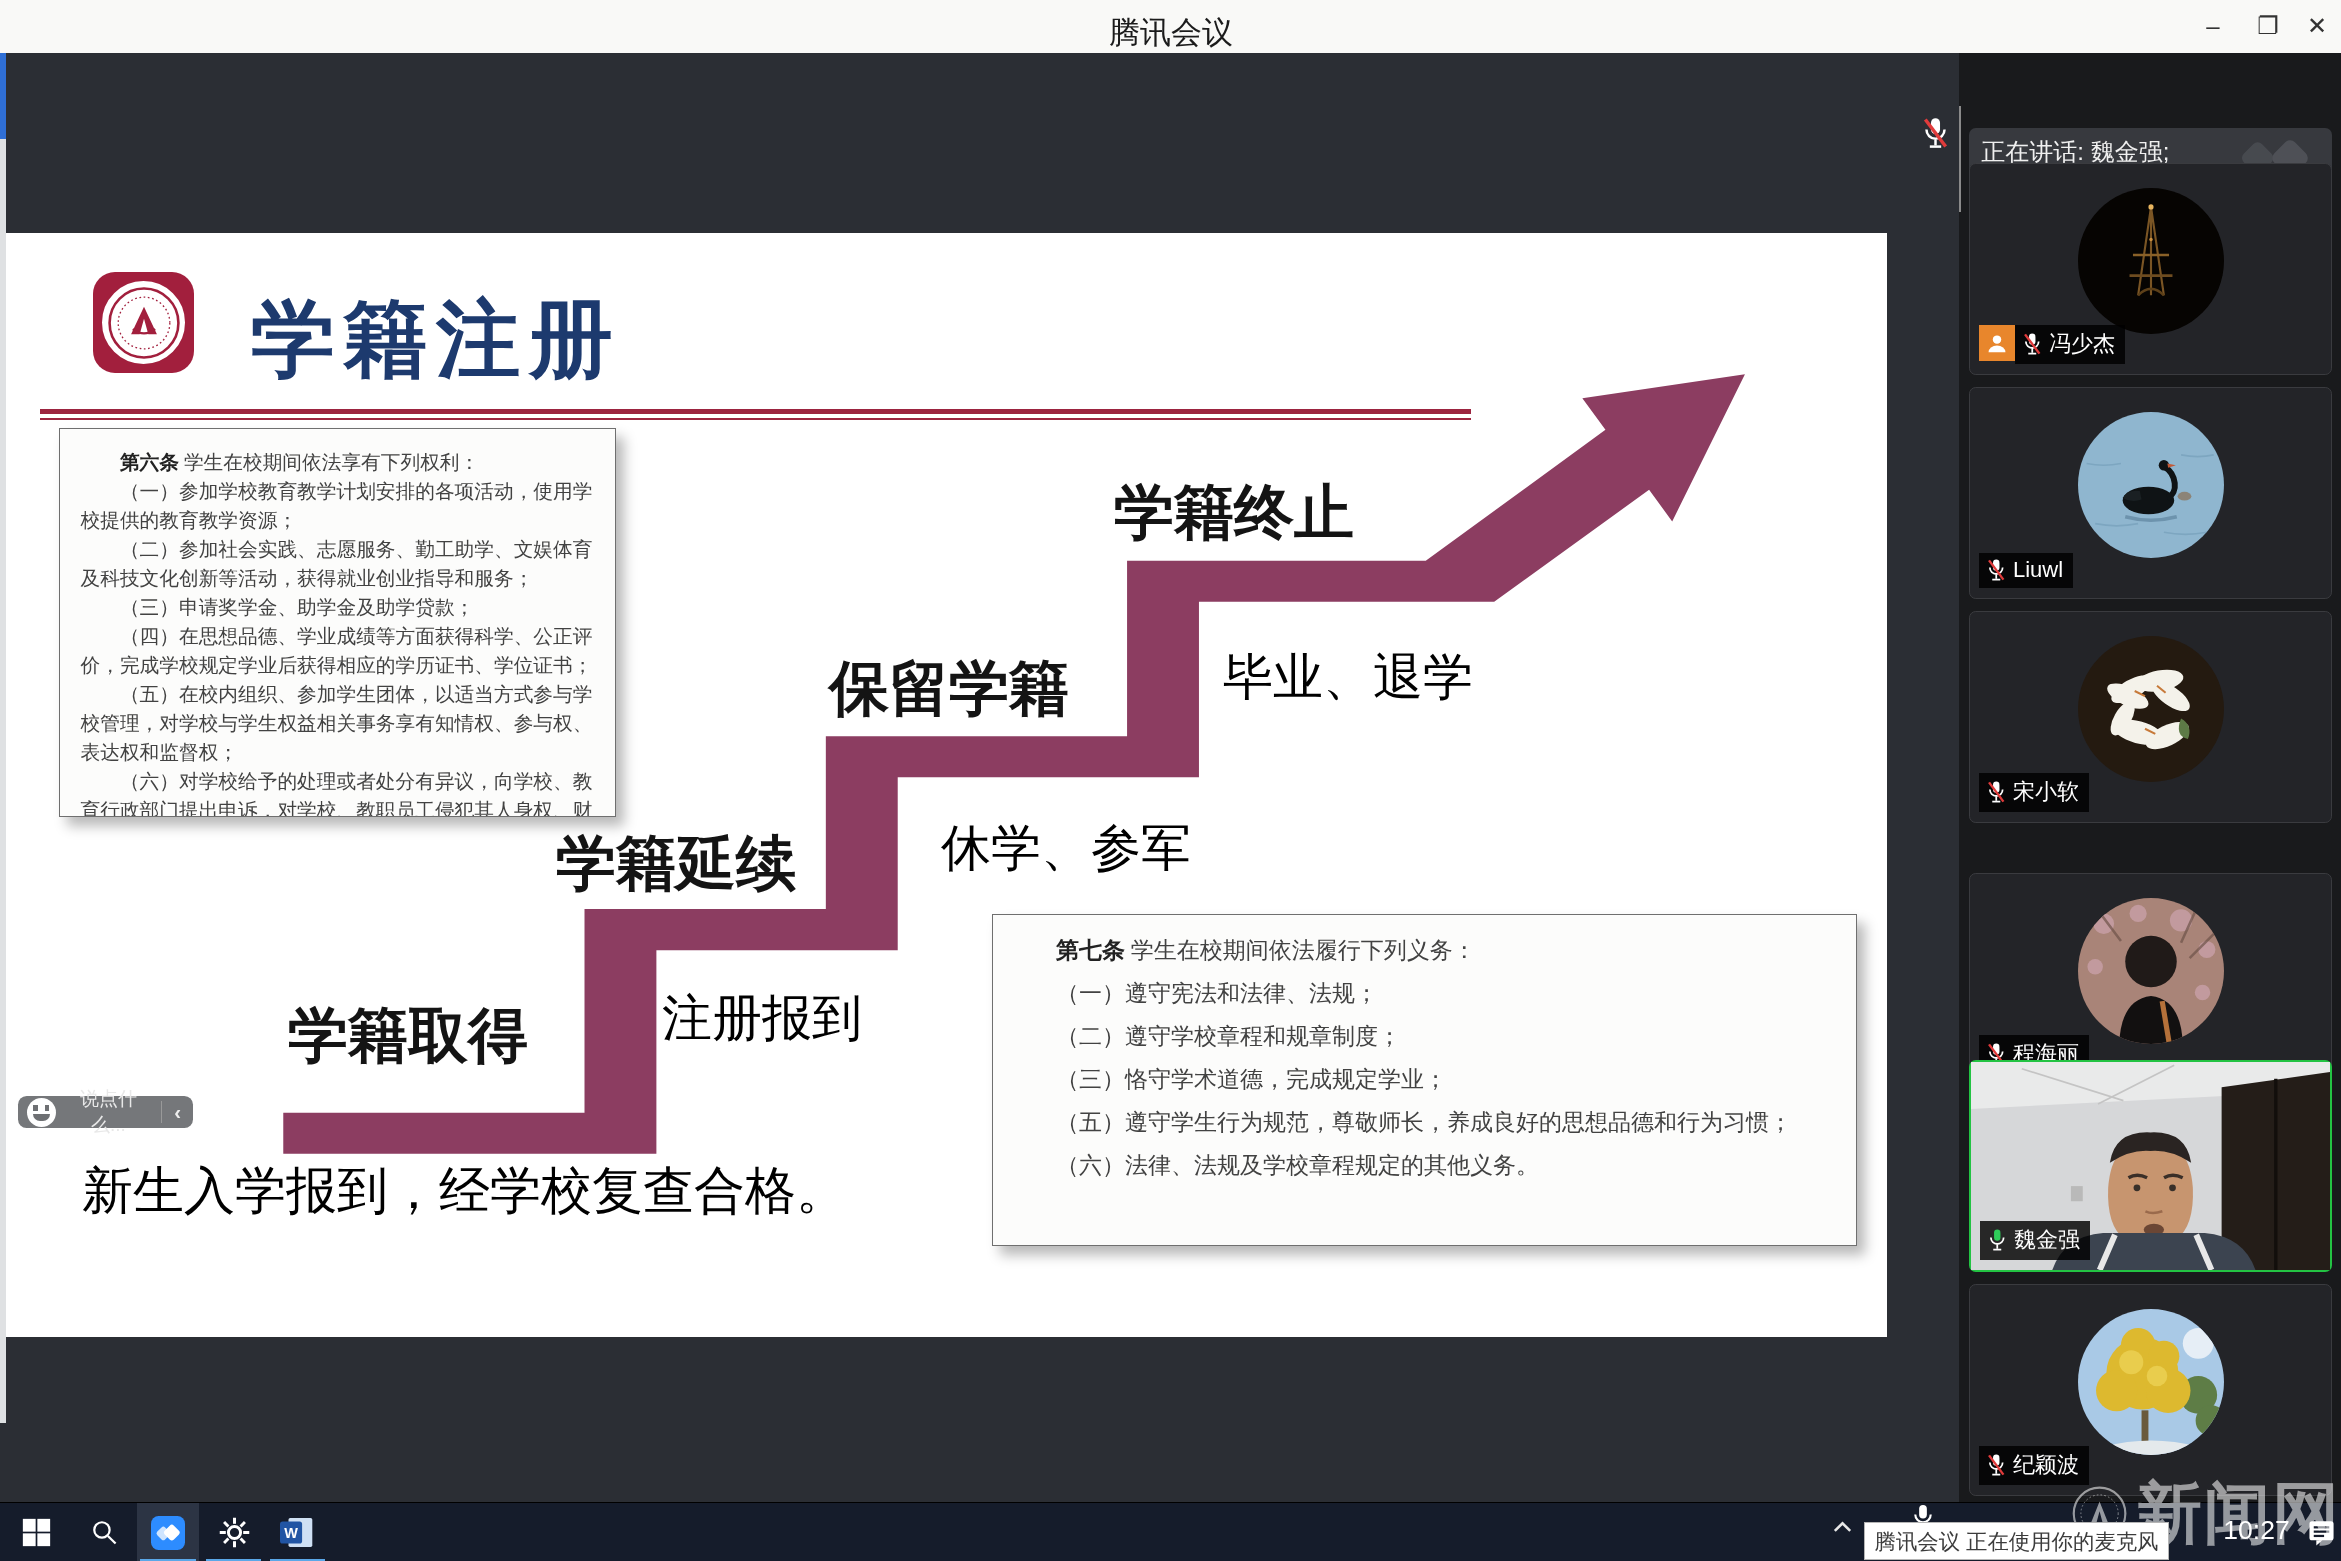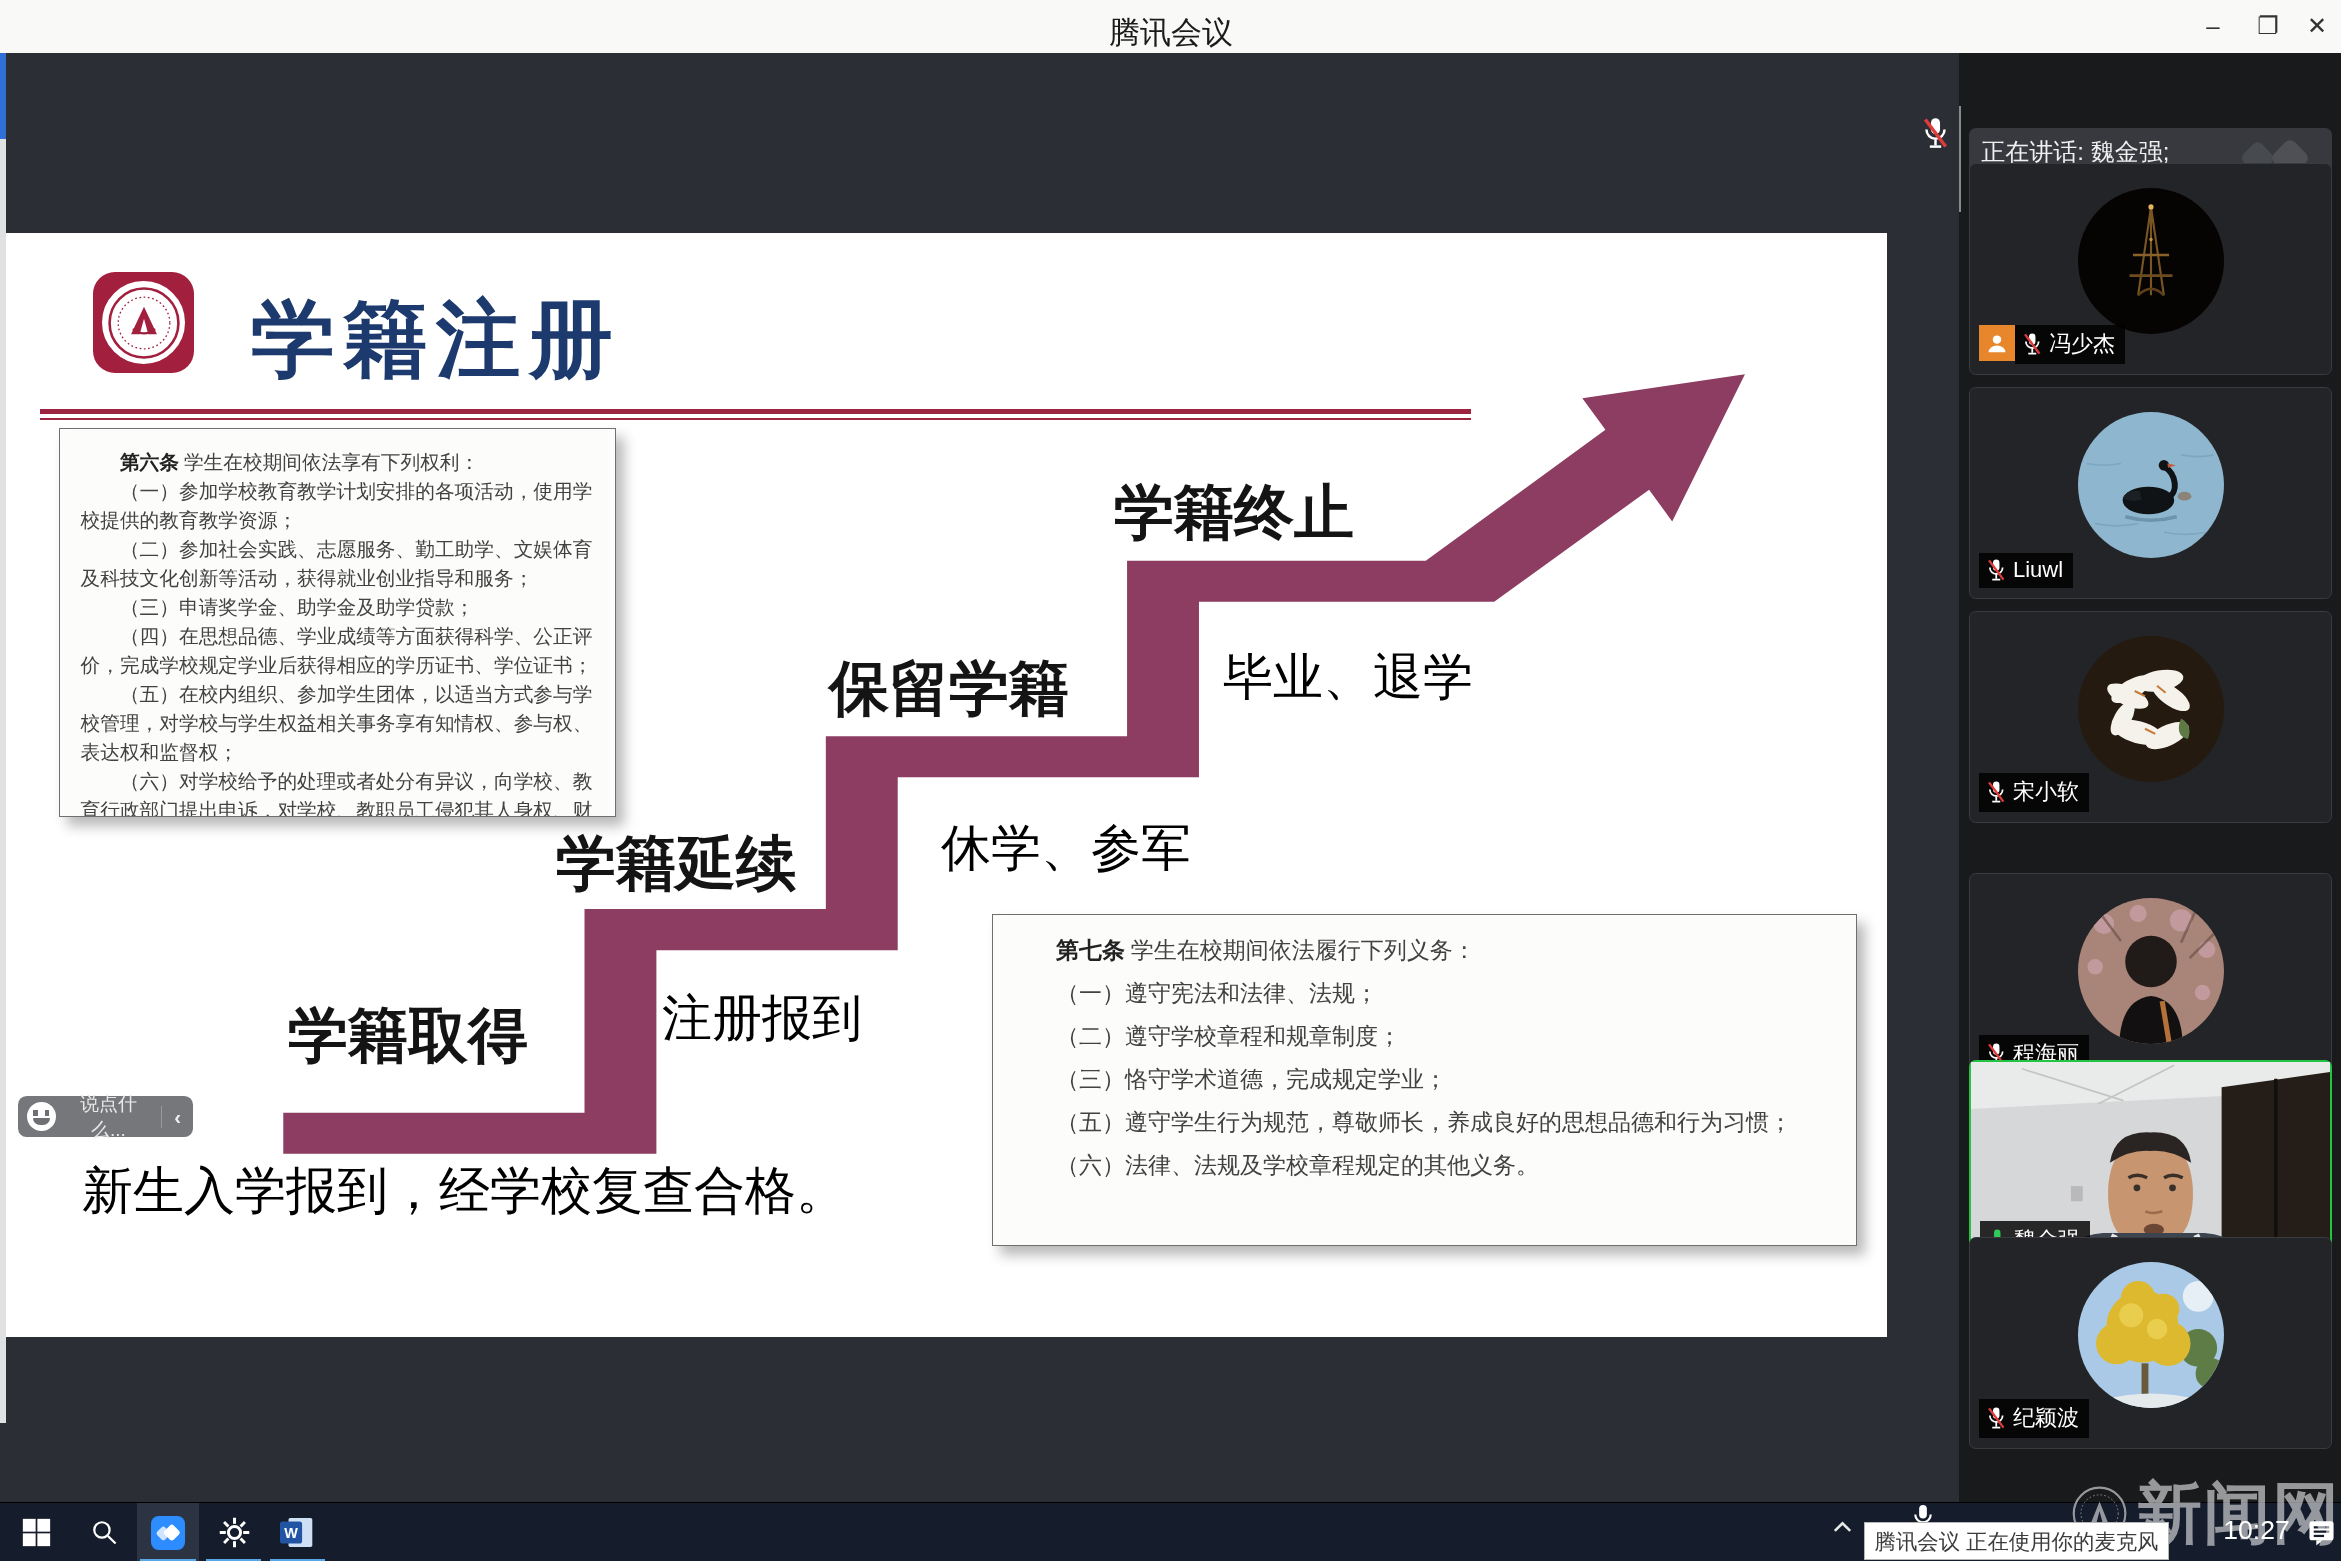--- a/index.html
+++ b/index.html
@@ -43,21 +43,21 @@
   #lbl-step1{left:282px;top:763px;font-size:60px;}
   #lbl-step2{left:550px;top:591px;font-size:60px;}
   #lbl-step3{left:823px;top:416px;font-size:60px;}
   #lbl-step4{left:1108px;top:240px;font-size:60px;}
   #note-1{left:656px;top:752px;font-size:50px;}
   #note-2{left:935px;top:582px;font-size:50px;}
   #note-3{left:1217px;top:411px;font-size:50px;}
   #slide-caption{left:76px;top:924px;font-size:51px;color:#000;white-space:nowrap;}
 
   
-  #chat-bubble{left:12px;top:863px;width:175px;height:41px;background:rgba(110,112,115,.95);
+  #chat-bubble{left:12px;top:863px;width:175px;height:32px;background:rgba(110,112,115,.95);
                border-radius:8.6px;display:flex;align-items:center;padding:0 8.6px;box-sizing:border-box;gap:8.6px;}
   #chat-bubble .smiley{width:29px;height:29px;border-radius:50%;background:#fff;position:relative;flex:0 0 auto;}
   #chat-bubble .smiley i{position:absolute;background:#6e7073;}
   #chat-bubble .placeholder{color:#e8e8e8;font-size:19px;flex:1;text-align:center;}
   #chat-bubble .divider{width:0.9px;height:22px;background:#999;}
   #chat-bubble .collapse{color:#eee;font-size:20.5px;font-weight:bold;padding:0 3.4px;}
 
   
   #sidebar{left:1959px;top:53px;width:383px;height:1449px;background:#191a1c;}
   #sidebar-divider{left:0;top:53px;width:1.7px;height:106px;background:#8a8a8a;}
@@ -365,21 +365,21 @@
           <rect x="8" y="2" width="8" height="14" rx="4" fill="#2fcc5a"></rect>
           <path d="M4,12 a8,8 0 0 0 16,0" stroke="#fff" stroke-width="2.2" fill="none"></path>
           <line x1="12" y1="21" x2="12" y2="26" stroke="#fff" stroke-width="2.2"></line>
           <line x1="7" y1="27" x2="17" y2="27" stroke="#fff" stroke-width="2.2"></line>
         </svg>
         <span>魏金强</span>
       </div>
         </div>
     </div>
 
-    <div class="abs tile" style="top:1184px;">
+    <div class="abs tile" style="top:1231px;">
       <div class="avatar">
         <svg width="146" height="146" viewBox="0 0 170 170">
           <rect width="170" height="170" fill="#a9c9e6"></rect>
           <circle cx="140" cy="40" r="18" fill="#e6eef6"></circle>
           <g fill="#5e7d46">
               <circle cx="140" cy="100" r="22"></circle>
               <circle cx="155" cy="130" r="18"></circle>
             </g>
           <g fill="#ddb92f">
             <circle cx="75" cy="75" r="42"></circle>

